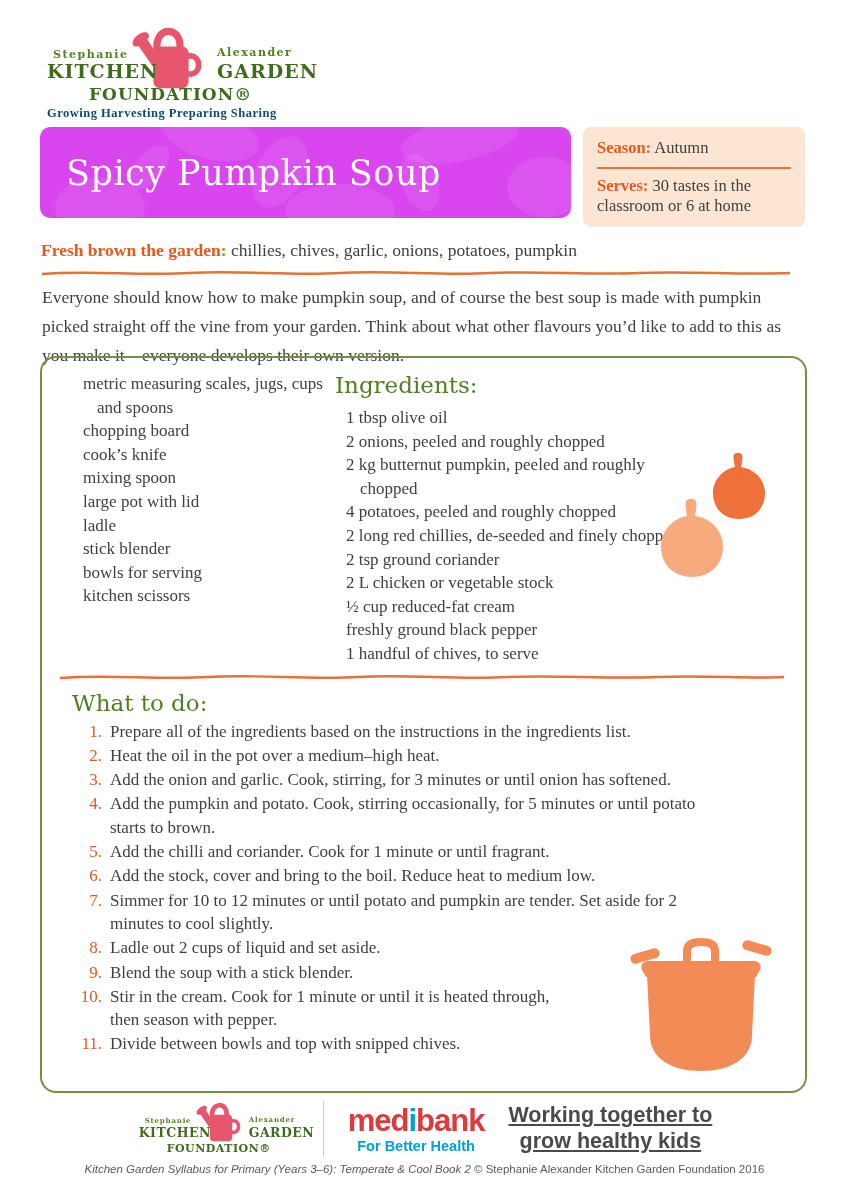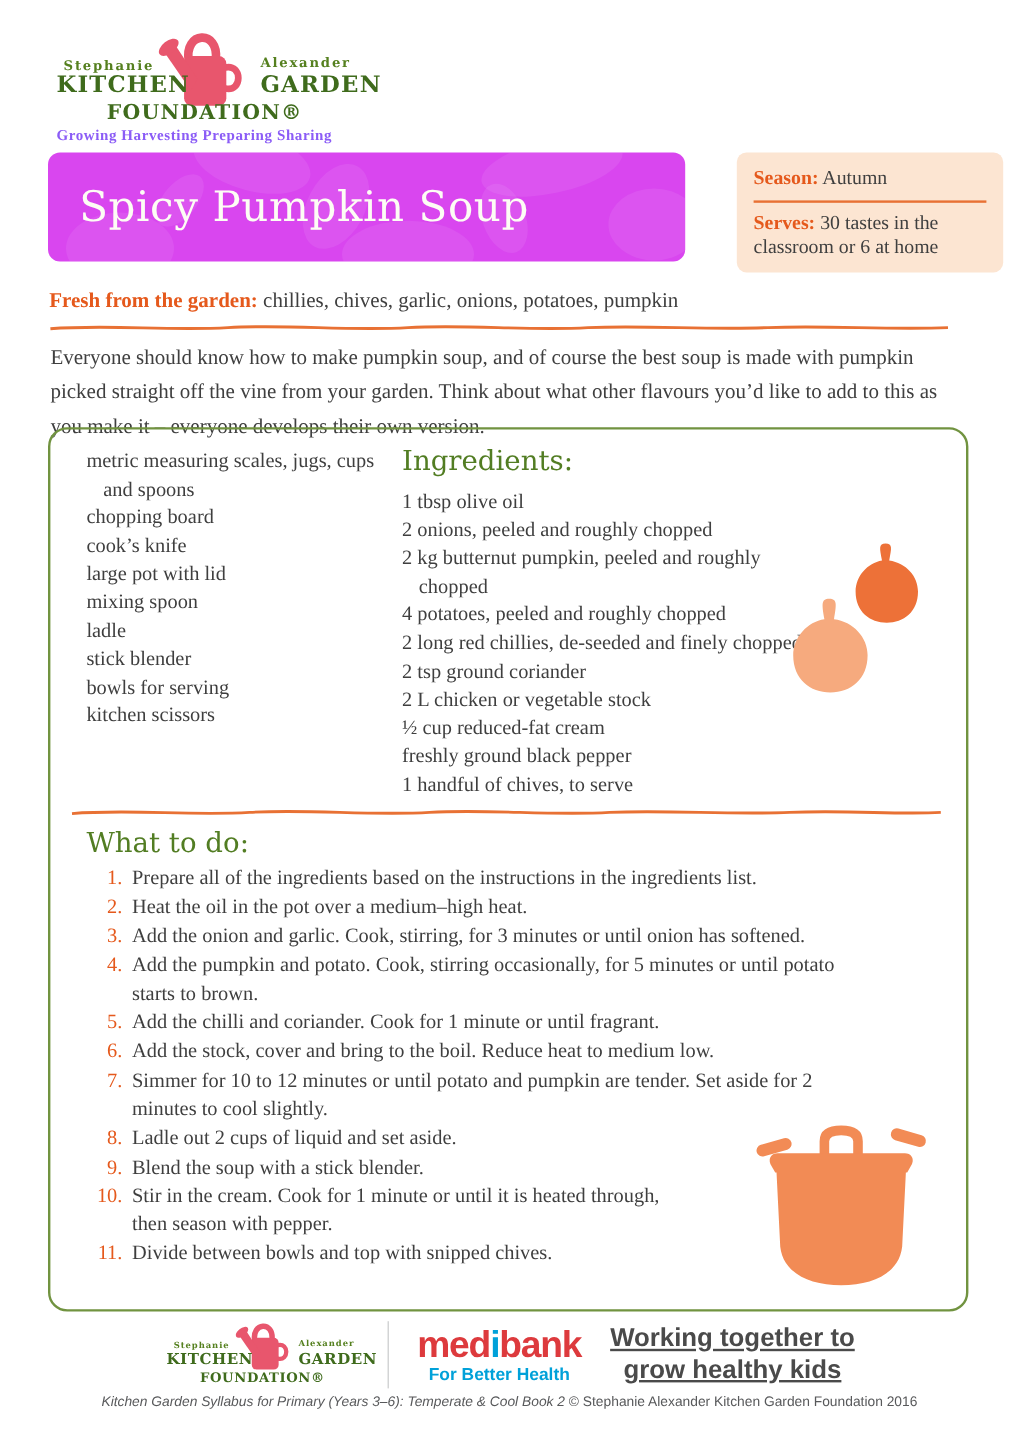--- a/index.html
+++ b/index.html
@@ -6,57 +6,57 @@
   html,body { width:849px; height:1200px; background:#ffffff; overflow:hidden;
               font-family:"Liberation Serif", serif; color:#3f3f3f; }
 
   
   .logo { position:absolute; left:47px; top:22px; width:252px; height:96px; }
   .logo .steph   { position:absolute; left:6px;  top:26px; font-size:11px; letter-spacing:1.5px; color:#55801f; font-weight:bold; font-family:"DejaVu Serif",serif;}
   .logo .alex    { position:absolute; left:170px; top:24px; font-size:11px; letter-spacing:1.5px; color:#55801f; font-weight:bold; font-family:"DejaVu Serif",serif;}
   .logo .kitchen { position:absolute; left:0px;  top:38px; font-size:19px; letter-spacing:1px; color:#3f6b1c; font-weight:bold; font-family:"DejaVu Serif",serif;}
   .logo .garden  { position:absolute; left:170px; top:38px; font-size:19px; letter-spacing:1px; color:#3f6b1c; font-weight:bold; font-family:"DejaVu Serif",serif;}
   .logo .foundation { position:absolute; left:42px; top:62px; font-size:17px; letter-spacing:1px; color:#3f6b1c; font-weight:bold; font-family:"DejaVu Serif",serif;}
-  .logo .tagline { position:absolute; left:0px; top:84px; width:100%; font-size:12.5px; letter-spacing:0.5px; color:#8b5cf6; font-weight:bold; }
+  .logo .tagline { position:absolute; left:0px; top:84px; width:100%; font-size:12.5px; letter-spacing:0.5px; color:#0c4a6e; font-weight:bold; }
   .logo svg.can { position:absolute; left:80px; top:0px; }
 
   
   .banner { position:absolute; left:40px; top:127px; width:531px; height:91px;
             background:#d946ef; border-radius:10px; overflow:hidden;
             display:flex; align-items:center; }
   .banner .pattern { position:absolute; inset:0; }
   .banner h1 { position:relative; padding-left:26px; color:#fdfdf4;
                font-family:"DejaVu Serif",serif; font-weight:normal;
                font-size:35px; letter-spacing:0.5px; }
 
   
   .season-box { position:absolute; left:583px; top:127px; width:222px; min-height:94px;
                 background:#fce5d2; border-radius:8px; padding:11px 14px 10px 14px;
-                font-size:16.5px; line-height:1.25;margin-left:31px; }
+                font-size:16.5px; line-height:1.25; }
   .season-box .lbl { color:#e5591c; font-weight:bold; }
   .season-box hr { border:none; border-top:2px solid #e87134; margin:8px 0 7px 0; }
 
   
   .fresh { position:absolute; left:41px; top:240px; width:769px; font-size:17.5px; }
   .fresh .lbl { color:#e5591c; font-weight:bold; }
 
   .wavy1 { position:absolute; left:40px; top:268px; }
   .intro { position:absolute; left:42px; top:283px; width:745px;
            font-size:17.5px; line-height:29px; }
 
   
   .recipe-box { position:absolute; left:40px; top:356px; width:767px; height:737px;
                 border:2px solid #719340; border-radius:16px; overflow:hidden; }
   .cols { display:flex; padding:14px 0 0 30px; }
   .col-equip { width:263px; }
   .col-ingr  { width:352px; }
   h2.green { color:#527d23; font-family:"DejaVu Serif",serif; font-weight:normal;
              font-size:23px; margin-bottom:8px; }
   ul.plain { list-style:none; font-size:17px; }
-  ul.plain li { line-height:23.6px; padding-left:14px; text-indent:-14px; }
+  ul.plain li { line-height:23.6px; padding-left:14px; text-indent:-14px;margin-left:11px; }
 
   .garlic-wrap { position:absolute; right:22px; top:92px; width:140px; height:145px; }
 
   .wavy2 { margin:6px 0 0 16px; display:block; }
   h2.whattodo { margin:8px 0 4px 30px; }
   ol.steps { margin-left:34px; width:640px; list-style:none; counter-reset:step; font-size:17px; }
   ol.steps li { counter-increment:step; position:relative; padding-left:34px;
                 line-height:23.3px; margin-bottom:1px; white-space:pre-line; }
   ol.steps li::before { content:counter(step) "."; position:absolute; left:0; top:0;
                         width:26px; text-align:right; color:#e5591c; }
@@ -119,38 +119,38 @@
   <h1>Spicy Pumpkin Soup</h1>
 </div>
 
 <div class="season-box">
   <div><span class="lbl">Season:</span><span> Autumn</span></div>
   <hr>
   <div><span class="lbl">Serves:</span><span> 30 tastes in the classroom or 6 at home</span></div>
 </div>
 
 <div class="fresh">
-  <span class="lbl">Fresh from the garden:</span><span> chillies, chives, garlic, onions, potatoes, pumpkin</span>
+  <span class="lbl">Fresh brown the garden:</span><span> chillies, chives, garlic, onions, potatoes, pumpkin</span>
 </div>
 
 <svg class="wavy1" width="752" height="10" viewBox="0 0 752 10" preserveAspectRatio="none">
   <path d="M2,6 C50,2 100,8 150,5 C200,2 250,8 300,5 C350,2 400,8 450,5 C500,3 550,7 600,5 C650,3 700,7 750,5" stroke="#e87134" stroke-width="2.4" fill="none"></path>
 </svg>
 
 <p class="intro">Everyone should know how to make pumpkin soup, and of course the best soup is made with pumpkin picked straight off the vine from your garden. Think about what other flavours you’d like to add to this as you make it – everyone develops their own version.</p>
 
 <div class="recipe-box">
   <div class="cols">
     <div class="col-equip">
       <ul class="plain">
         <li>metric measuring scales, jugs, cups and spoons</li>
         <li>chopping board</li>
         <li>cook’s knife</li>
+        <li>mixing spoon</li>
         <li>large pot with lid</li>
-        <li>mixing spoon</li>
         <li>ladle</li>
         <li>stick blender</li>
         <li>bowls for serving</li>
         <li>kitchen scissors</li>
       </ul>
     </div>
     <div class="col-ingr">
       <h2 class="green">Ingredients:</h2>
       <ul class="plain">
         <li>1 tbsp olive oil</li>

